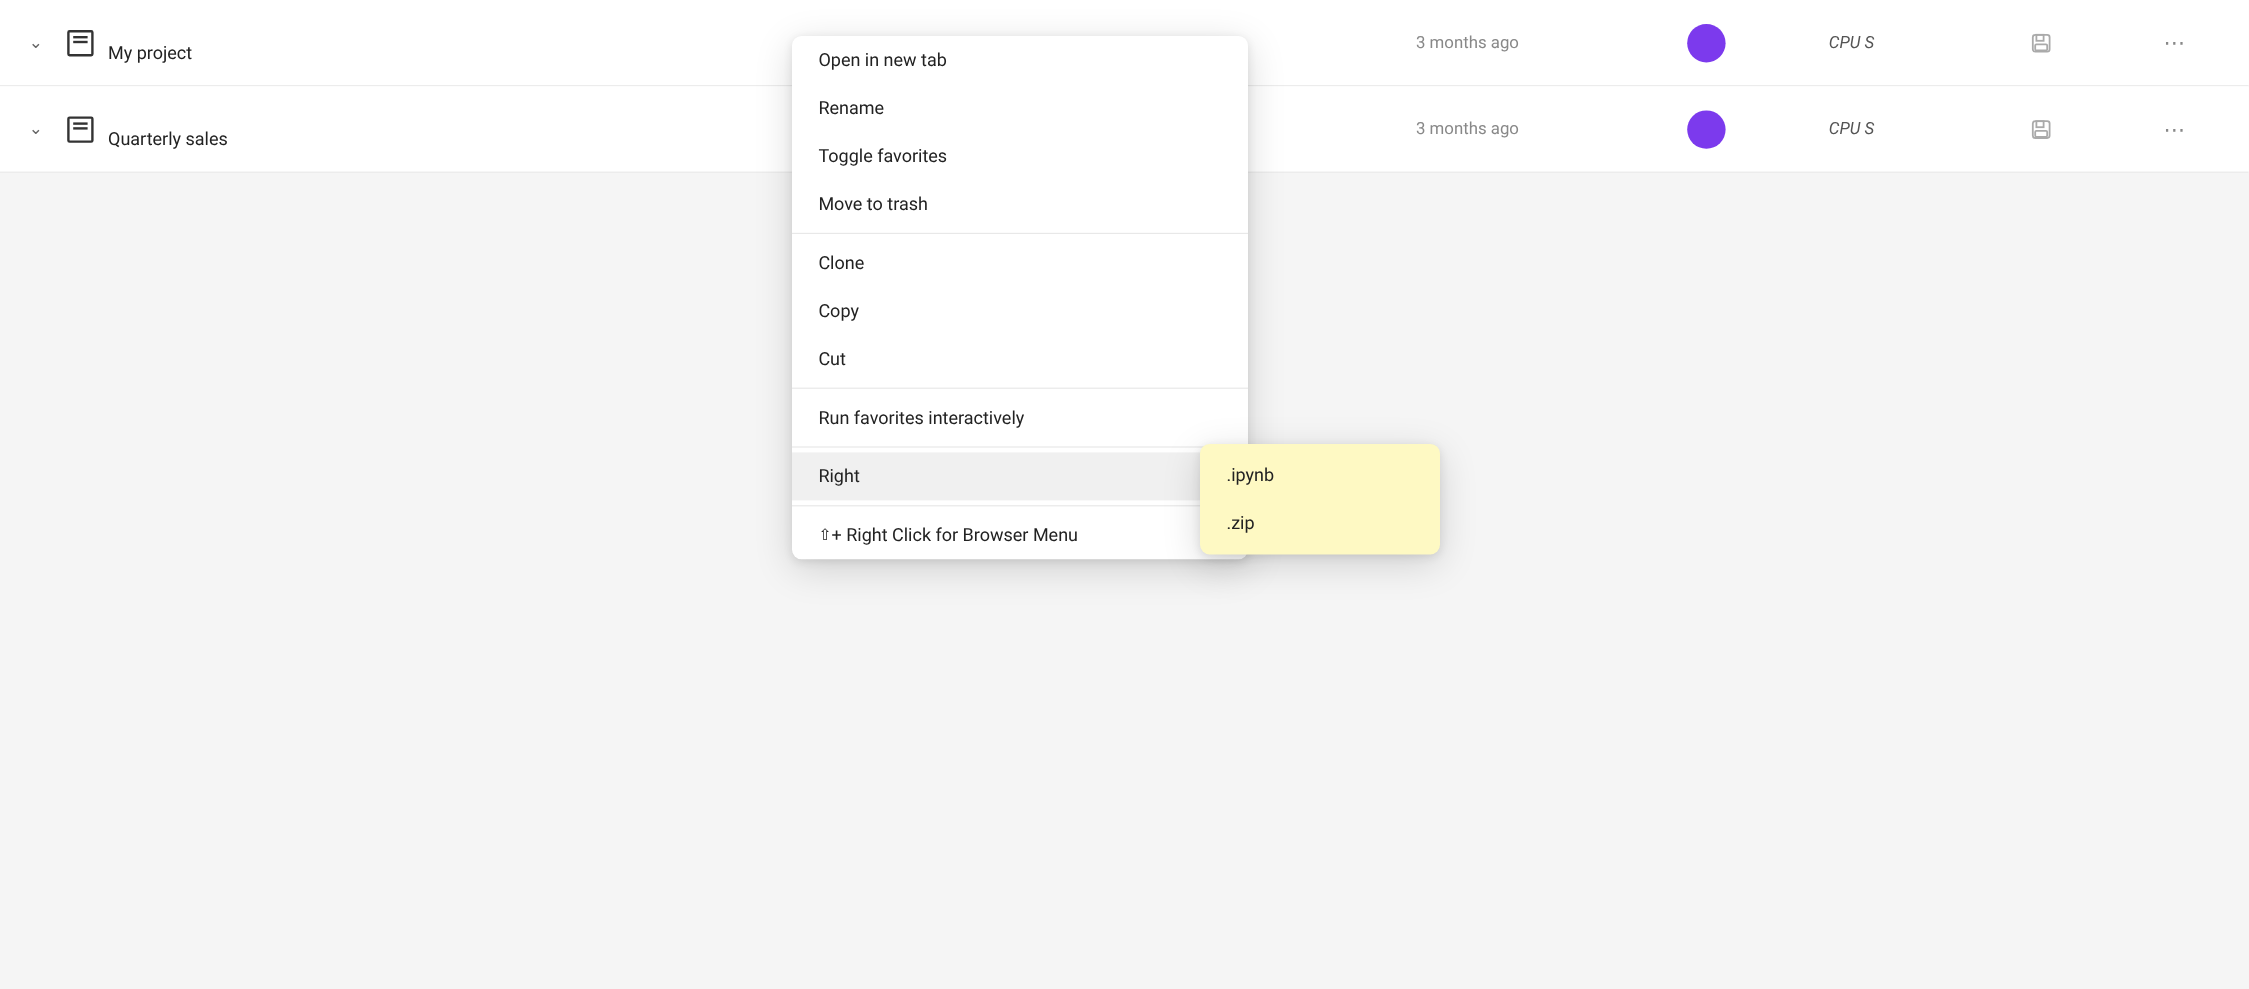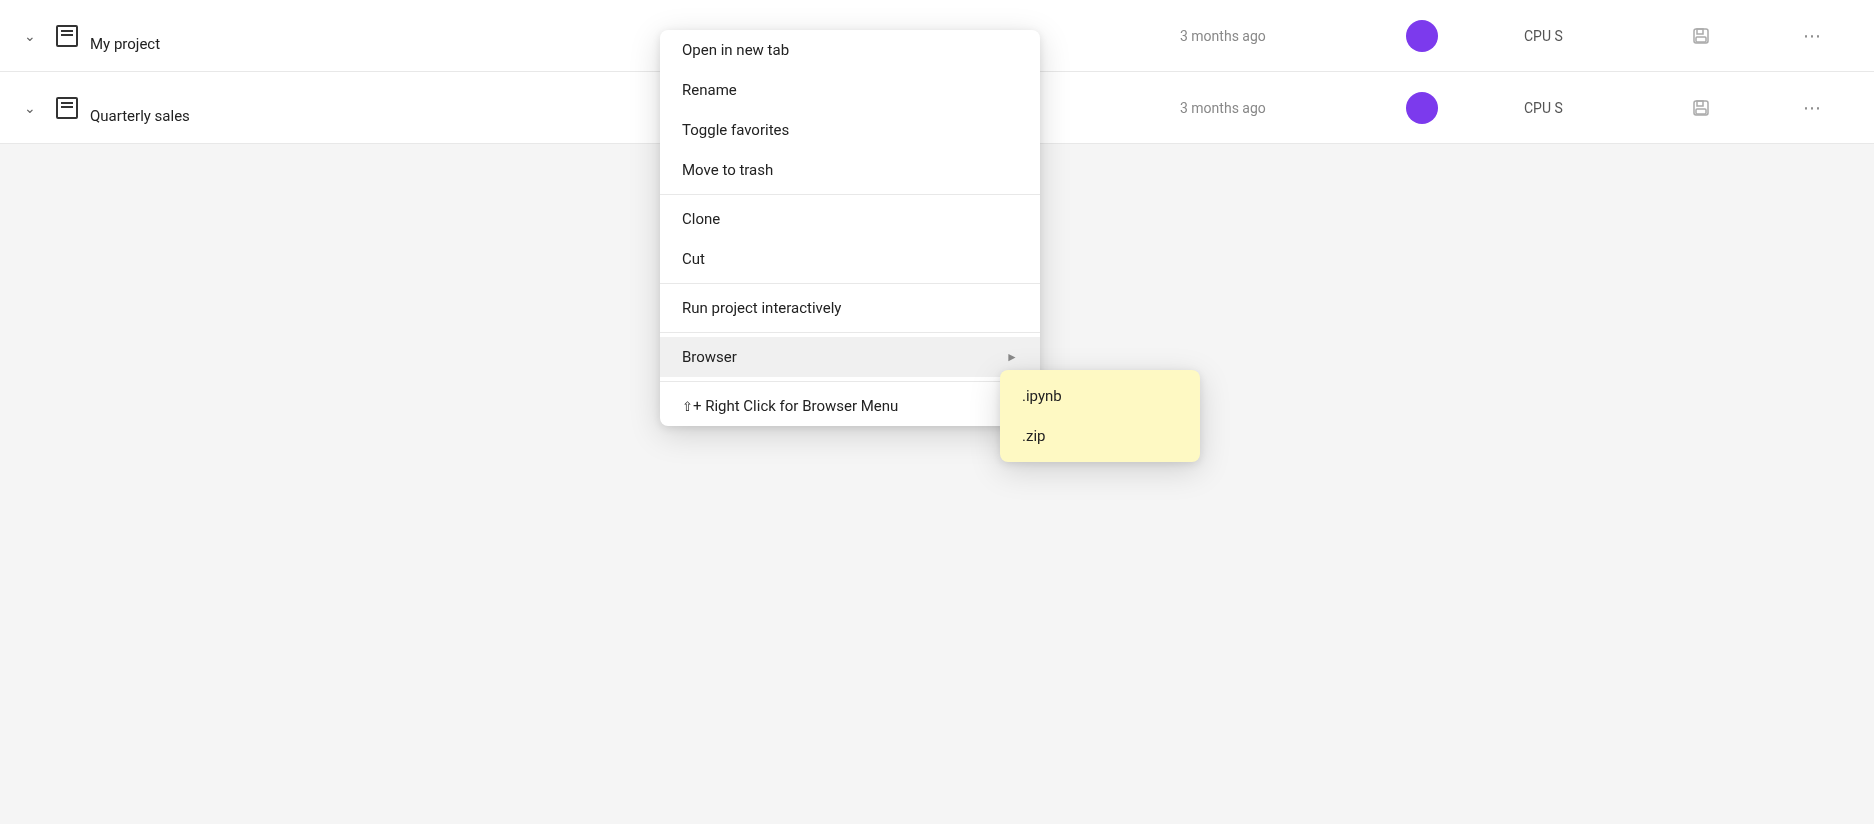--- a/index.html
+++ b/index.html
@@ -94,20 +94,21 @@
       height: 32px;
       border-radius: 50%;
       background: #7c3aed;
       flex-shrink: 0;
     }
 
     .cpu-label {
       font-size: 14px;
       color: #555;
       min-width: 80px;
+      font-style: italic;
     }
 
     .save-icon {
       width: 22px;
       height: 22px;
       color: #888;
       display: flex;
       align-items: center;
       justify-content: center;
       font-size: 16px;
@@ -255,30 +256,33 @@
     <span>Toggle favorites</span>
   </div>
   <div class="menu-item">
     <span>Move to trash</span>
   </div>
   <div class="menu-divider"></div>
   <div class="menu-item">
     <span>Clone</span>
   </div>
   <div class="menu-item">
+    <span>Copy</span>
+  </div>
+  <div class="menu-item">
     <span>Cut</span>
   </div>
   <div class="menu-divider"></div>
   <div class="menu-item">
-    <span>Run project interactively</span>
+    <span>Run favorites interactively</span>
   </div>
   <div class="menu-divider"></div>
   <div class="menu-item highlighted">
     <div class="menu-item-arrow">
-      <span>Browser</span>
+      <span>Right</span>
       <span class="arrow-right">►</span>
     </div>
   </div>
   <div class="menu-divider"></div>
   <div class="menu-item">
     <span class="shift-icon">⇧ </span>
     <span>+ Right Click for Browser Menu</span>
   </div>
 </div>
 

